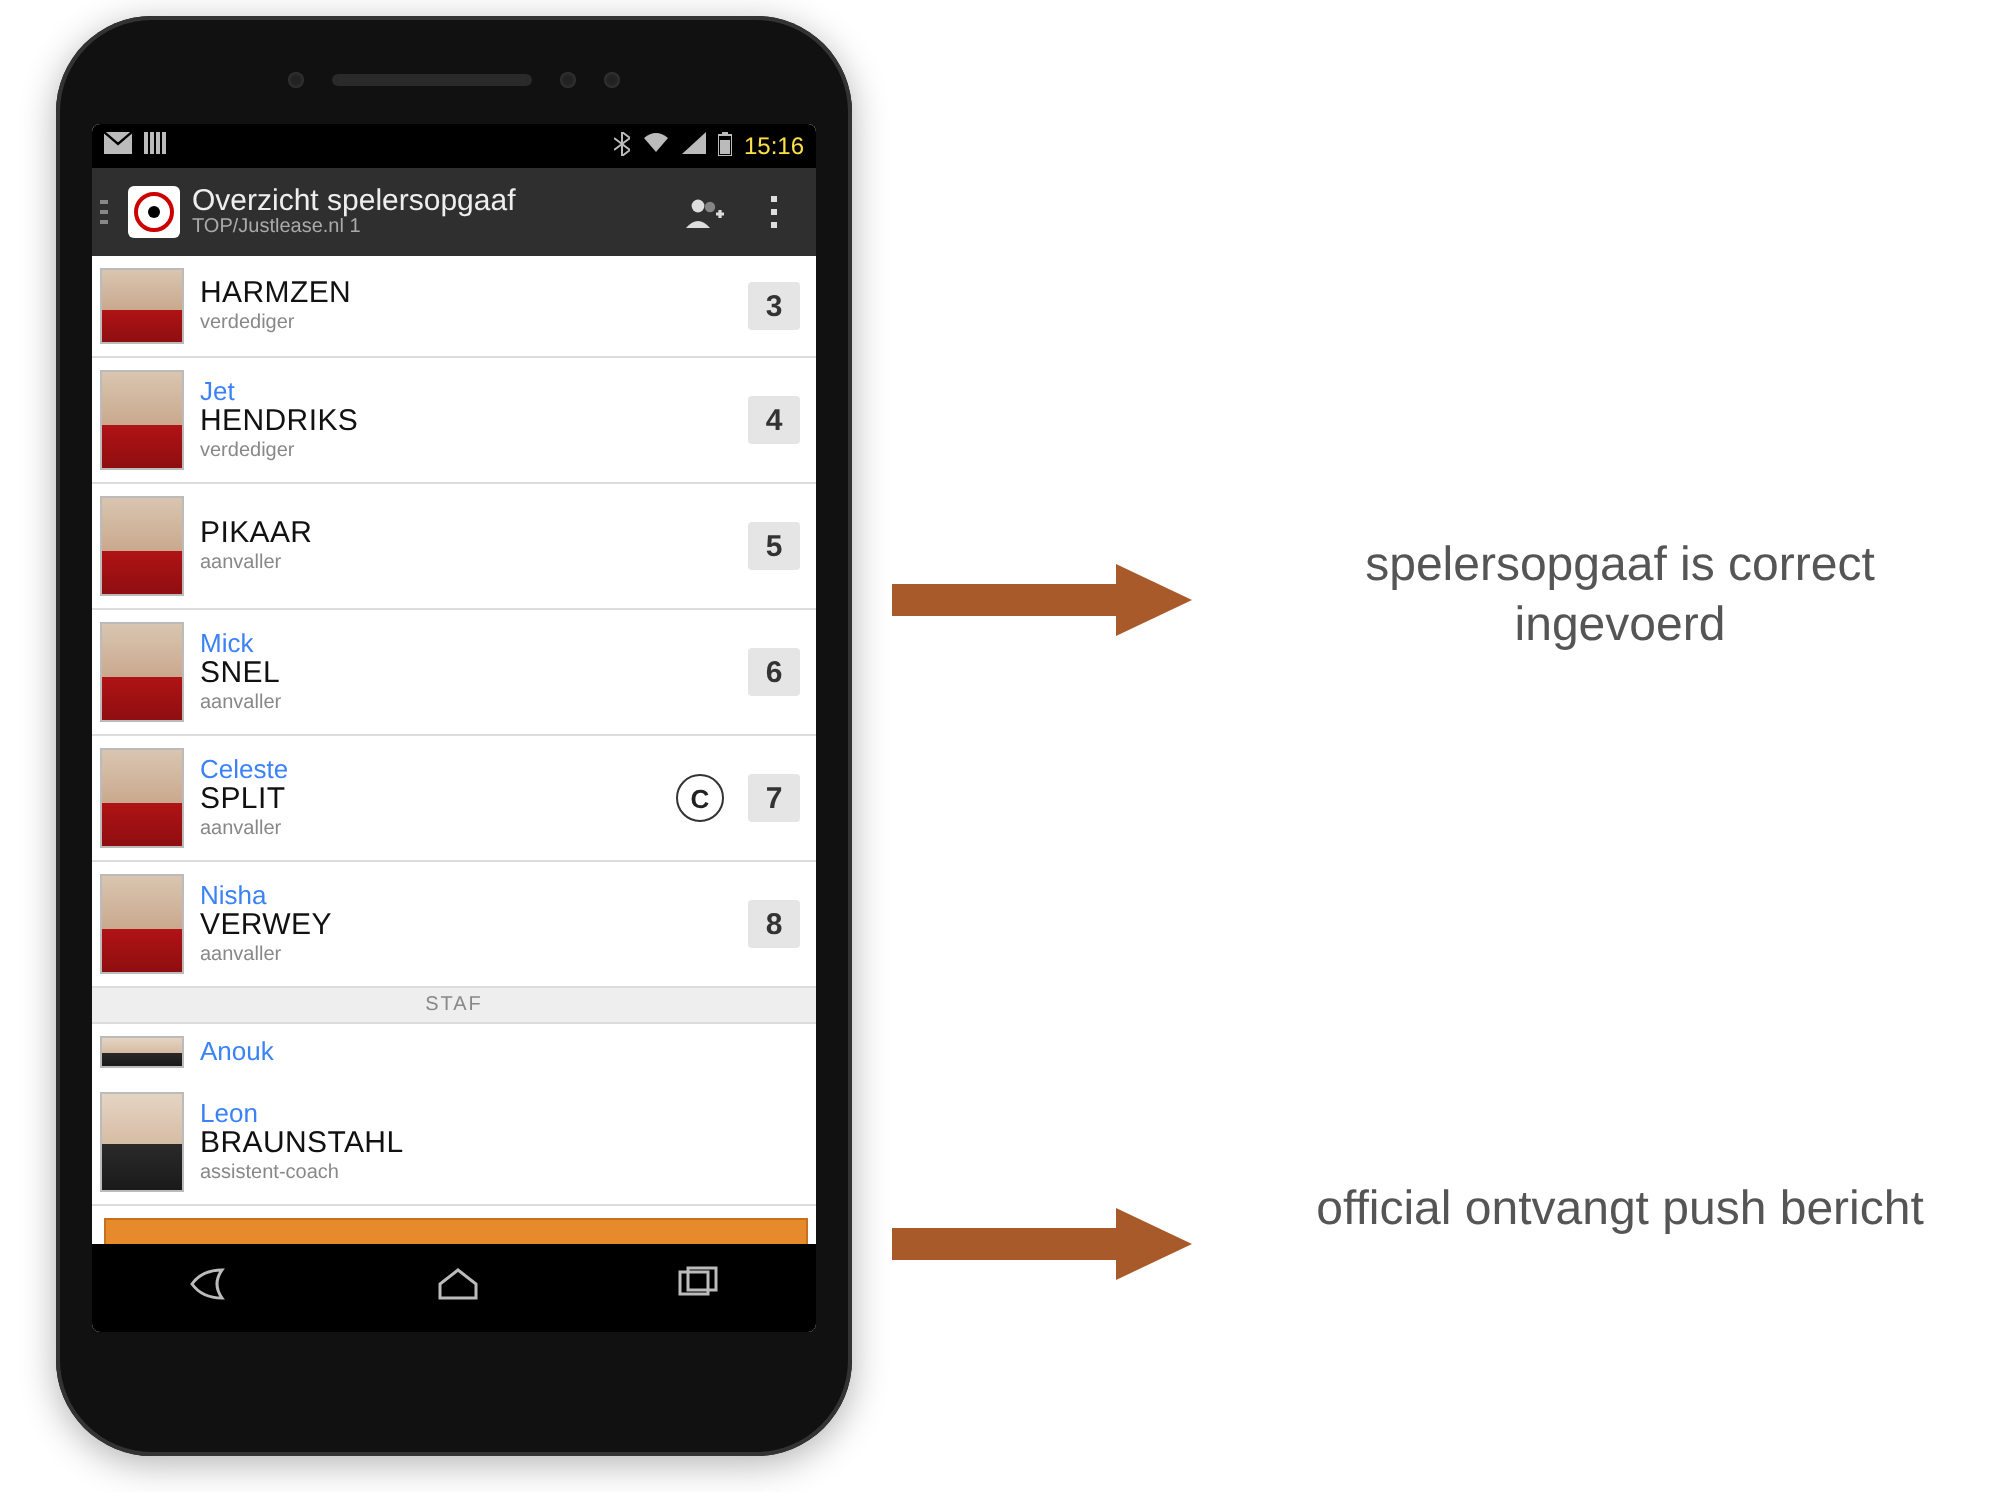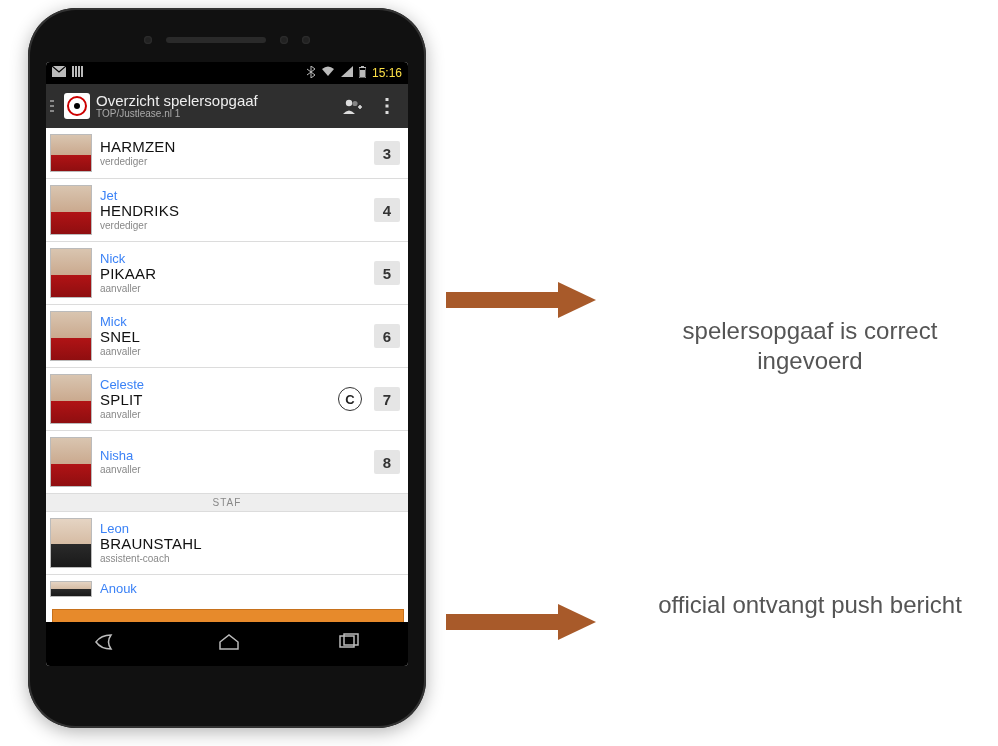--- a/index.html
+++ b/index.html
@@ -131,21 +131,21 @@
 
   <svg class="arrow-svg" style="left:438px; top:270px;" width="160" height="60">
     <line x1="8" y1="30" x2="120" y2="30" stroke="#a85a2a" stroke-width="16"></line>
     <polygon points="120,12 158,30 120,48" fill="#a85a2a"></polygon>
   </svg>
   <svg class="arrow-svg" style="left:438px; top:592px;" width="160" height="60">
     <line x1="8" y1="30" x2="120" y2="30" stroke="#a85a2a" stroke-width="16"></line>
     <polygon points="120,12 158,30 120,48" fill="#a85a2a"></polygon>
   </svg>
 
-  <div class="annotation" style="left:640px; top:268px; width:340px; text-align:center;margin-top:48px;">spelersopgaaf is correct ingevoerd</div>
+  <div class="annotation" style="left:640px; top:268px; width:340px; text-align:center;">spelersopgaaf is correct ingevoerd</div>
   <div class="annotation" style="left:640px; top:590px; width:340px; text-align:center;">official ontvangt push bericht</div>
 
   <div class="phone-frame">
     <div class="phone-top-hardware">
       <div class="sensor-dot"></div>
       <div class="speaker-grille"></div>
       <div class="sensor-dot"></div>
       <div class="sensor-dot"></div>
     </div>
 
@@ -245,21 +245,20 @@
             <div class="firstname">Jet</div>
             <div class="lastname">HENDRIKS</div>
             <div class="role">verdediger</div>
           </div>
           <div class="number-badge">4</div>
         </div>
 
         <div class="row">
           <div class="avatar"></div>
           <div class="info">
-            <div class="firstname">Nick</div>
             <div class="lastname">PIKAAR</div>
             <div class="role">aanvaller</div>
           </div>
           <div class="number-badge">5</div>
         </div>
 
         <div class="row">
           <div class="avatar"></div>
           <div class="info">
             <div class="firstname">Mick</div>
@@ -277,40 +276,41 @@
             <div class="role">aanvaller</div>
           </div>
           <div class="captain">C</div>
           <div class="number-badge">7</div>
         </div>
 
         <div class="row">
           <div class="avatar"></div>
           <div class="info">
             <div class="firstname">Nisha</div>
+            <div class="lastname">VERWEY</div>
             <div class="role">aanvaller</div>
           </div>
           <div class="number-badge">8</div>
         </div>
 
         <div class="section-header">STAF</div>
+
+        <div class="row partial-bottom">
+          <div class="avatar staff" style="height:16px;"></div>
+          <div class="info">
+            <div class="firstname">Anouk</div>
+          </div>
+        </div>
 
         <div class="row">
           <div class="avatar staff"></div>
           <div class="info">
             <div class="firstname">Leon</div>
             <div class="lastname">BRAUNSTAHL</div>
             <div class="role">assistent-coach</div>
-          </div>
-        </div>
-
-        <div class="row partial-bottom">
-          <div class="avatar staff" style="height:16px;"></div>
-          <div class="info">
-            <div class="firstname">Anouk</div>
           </div>
         </div>
 
         <div class="submit-area">
           <div class="submit-btn">VERSTUUR NAAR OFFICIAL</div>
         </div>
       </div>
 
       <div class="nav-bar">
         <div>

